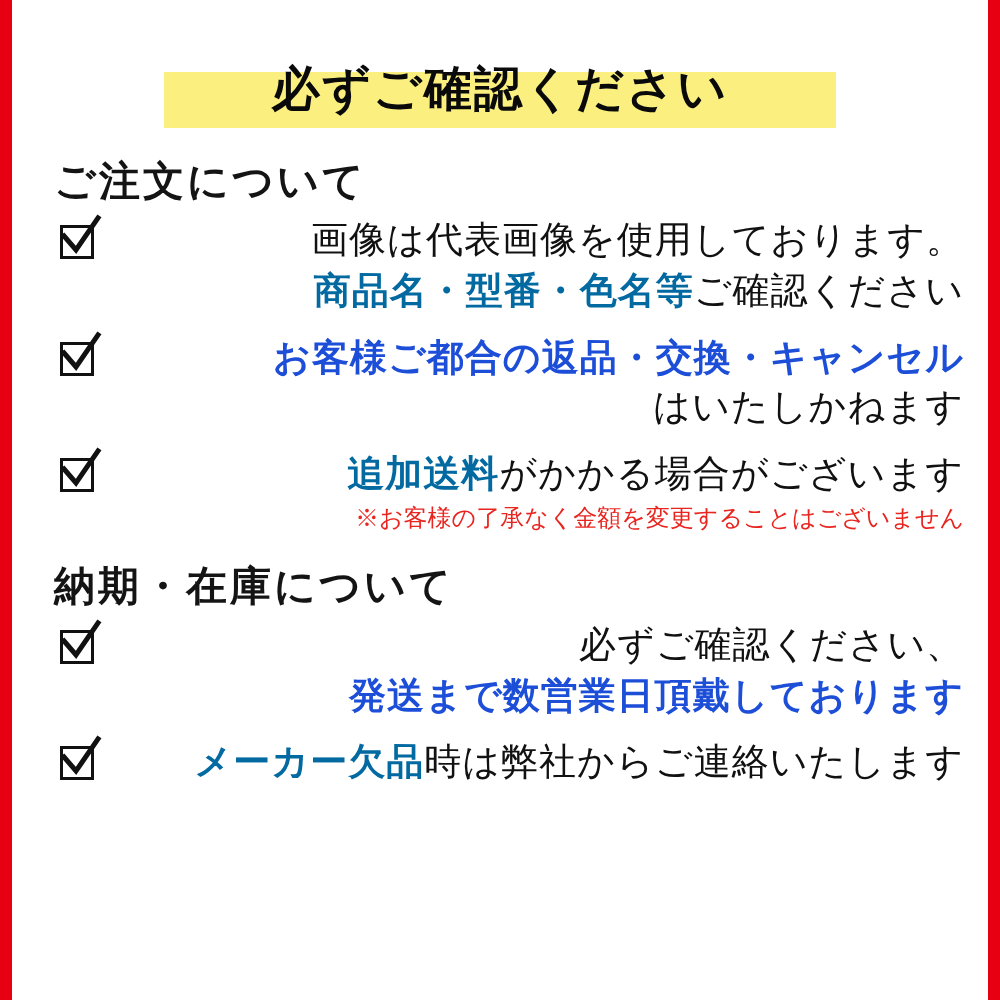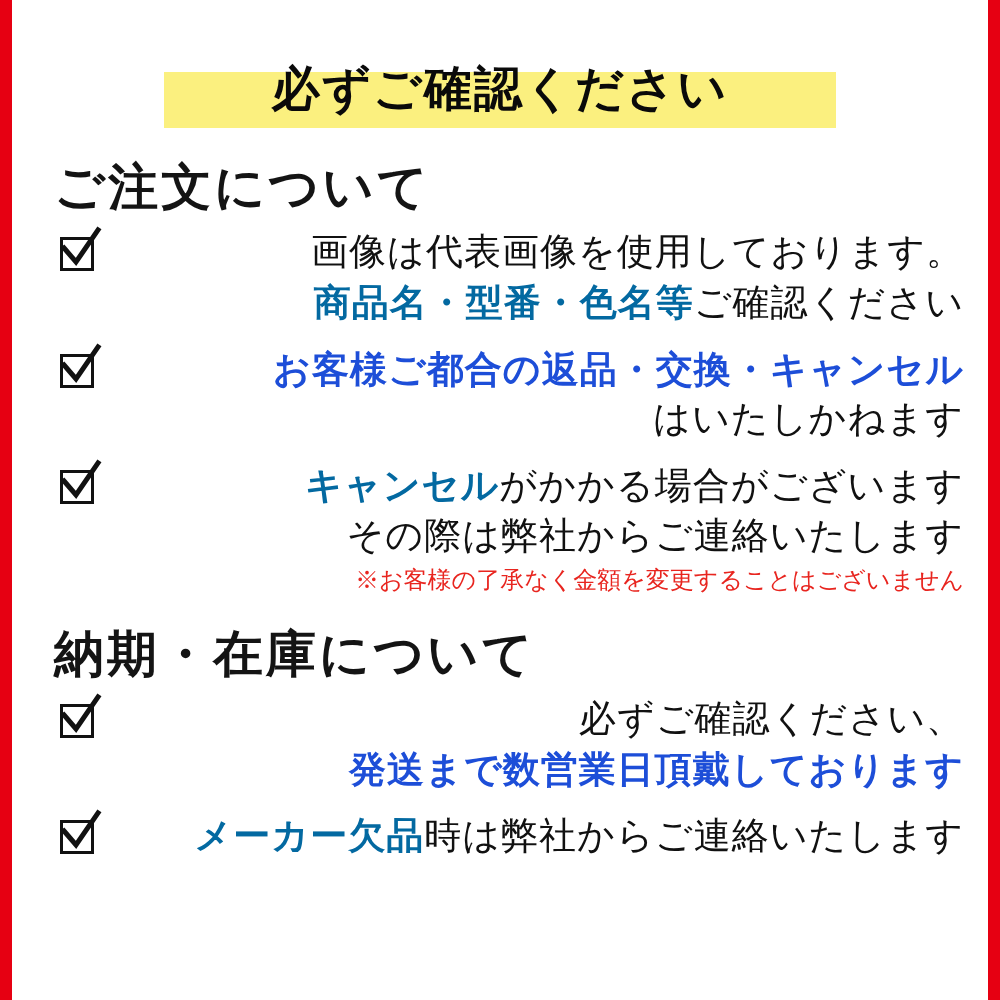--- a/index.html
+++ b/index.html
@@ -59,21 +59,21 @@
     font-size: 48px;
     letter-spacing: 2px;
     color: #0a0a0a;
     line-height: 108px;
   }
 
   
   .section-heading {
     font-family: "DejaVu Serif", serif;
     font-weight: bold;
-    font-size: 50px;
+    font-size: 41px;
     color: #141414;
     letter-spacing: 3px;
     margin: 10px 0 6px 18px;
   }
   .section-heading.second {
     margin-top: 22px;
   }
 
   
   .item {
@@ -167,22 +167,21 @@
     </div>
   </div>
 
   <div class="item">
     <div class="check-box">
       <svg viewBox="0 0 46 46">
         <path d="M8 22 L20 36 L42 4" stroke="#111111" stroke-width="5" fill="none" stroke-linecap="square"></path>
       </svg>
     </div>
     <div class="lines">
-      <div class="line"><span class="red">キャンセル</span><span>がかかる場合がございます</span></div>
-      <div class="line indent">その際は弊社からご連絡いたします</div>
+      <div class="line"><span class="red">追加送料</span><span>がかかる場合がございます</span></div>
       <div class="line note">※お客様の了承なく金額を変更することはございません</div>
     </div>
   </div>
 
   <div class="section-heading second">納期・在庫について</div>
 
   <div class="item">
     <div class="check-box">
       <svg viewBox="0 0 46 46">
         <path d="M8 22 L20 36 L42 4" stroke="#111111" stroke-width="5" fill="none" stroke-linecap="square"></path>

